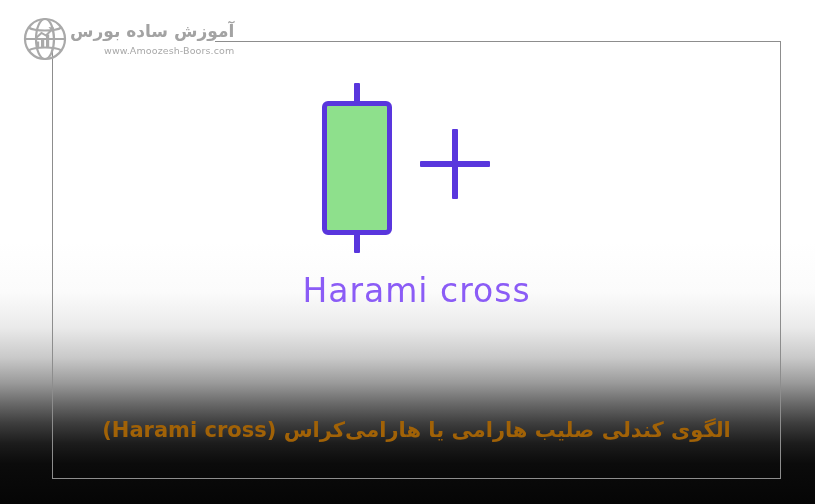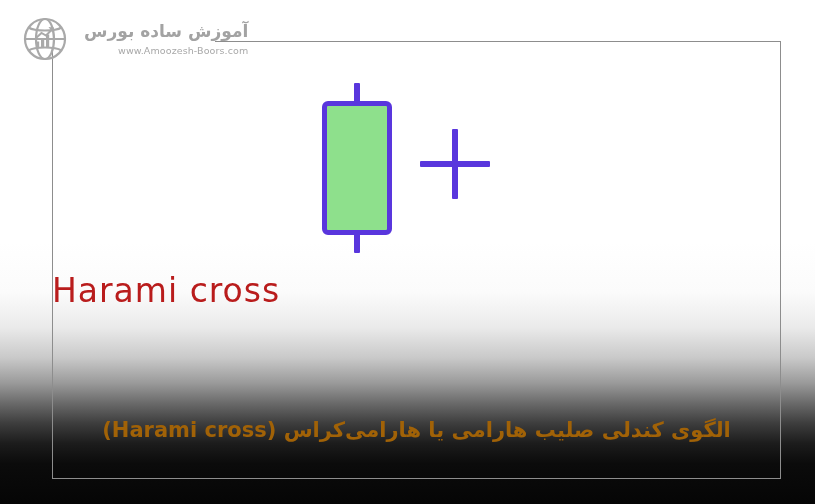--- a/index.html
+++ b/index.html
@@ -46,21 +46,21 @@
     left:40px; top:34px;
     width:175px; height:16px;
     background:#ffffff;
   }
 
   
   .logo {
     position:absolute;
     left:22px; top:14px;
     width:190px; height:50px;
-    display:flex; align-items:center; gap:16px;
+    display:flex; align-items:center; gap:2px;
   }
   .logo-globe {
     position:relative;
     width:46px; height:46px;
     flex:0 0 46px;
   }
   .logo-globe svg { display:block; width:46px; height:46px; }
   .logo-text { display:flex; flex-direction:column; align-items:flex-end; line-height:1; }
   .logo-fa {
     font-size:17px; font-weight:700; color:#a3a3a3;
@@ -112,25 +112,26 @@
     position:absolute;
     left:0; top:32px;
     width:70px; height:6px;
     background:#5936dd;
     border-radius:1px;
   }
   .pattern-label {
     position:absolute;
     left:0; top:230px;
     width:729px;
+    text-align:center;
     font-family:"DejaVu Sans","Liberation Sans",sans-serif;
     font-size:33px;
     font-weight:400;
     letter-spacing:1px;
-    color:#b91c1c;
+    color:#8b5cf6;
   }
 
   
   .caption {
     position:absolute;
     left:52px; top:404px;
     width:729px; height:52px;
     display:flex; align-items:center; justify-content:center;
     direction:rtl;
     color:#a16207;

